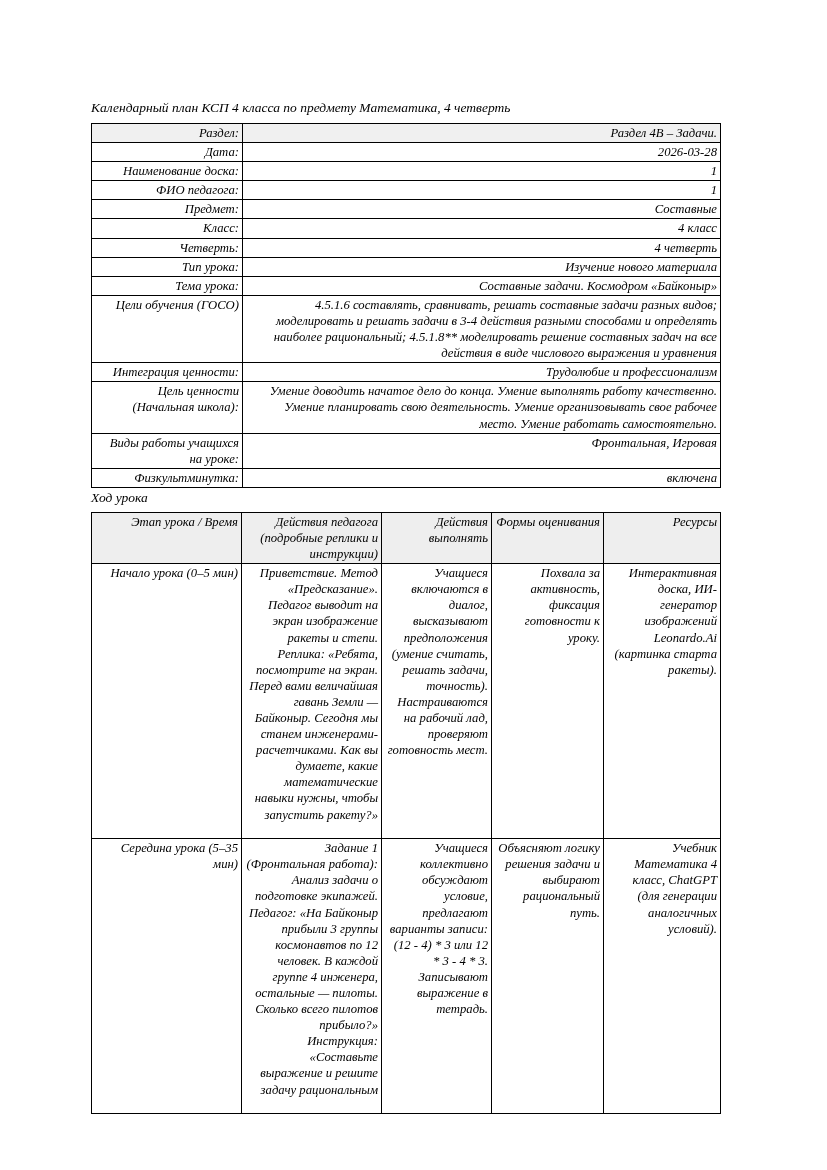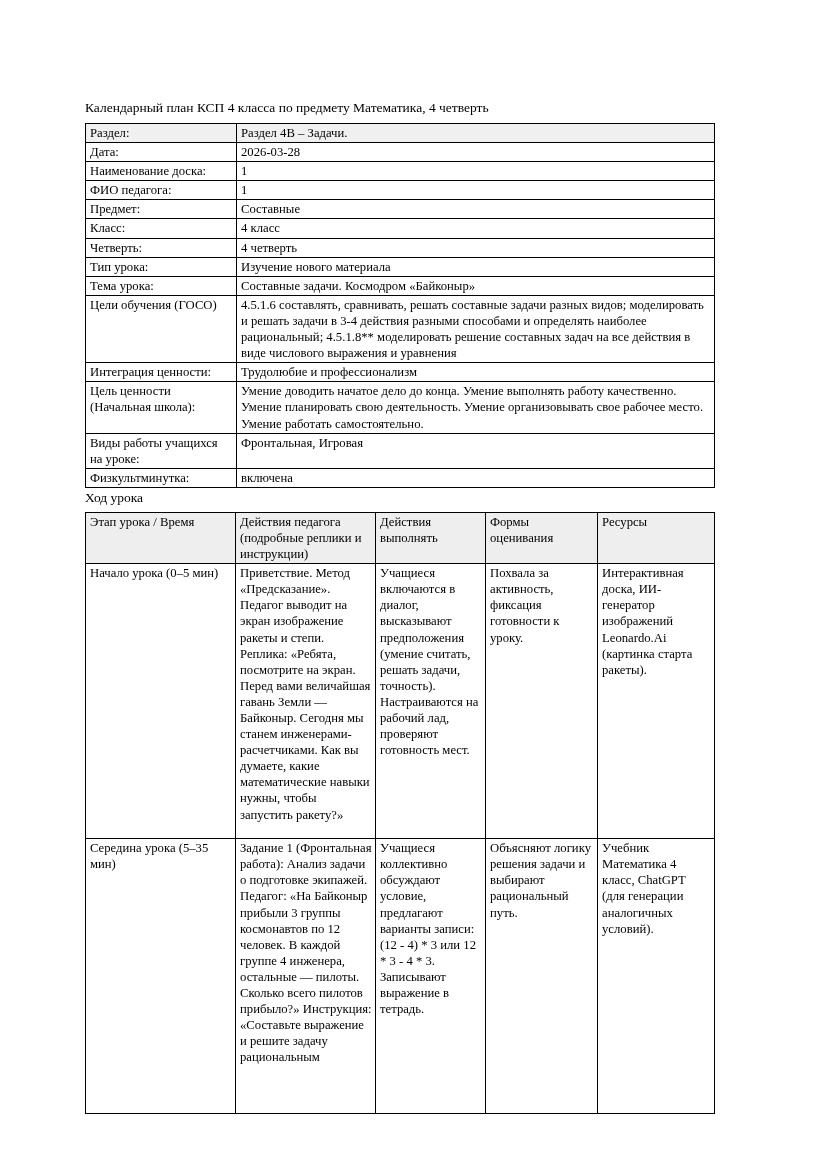--- a/index.html
+++ b/index.html
@@ -19,43 +19,44 @@
   .page {
     position: absolute;
     left: 0;
     top: 0;
     width: 827px;
     height: 1170px;
     background: #ffffff;
   }
   .content {
     position: absolute;
-    left: 85px;
+    left: 91px;
     top: 99px;
     width: 629px;
+    font-style: italic;
   }
   .doc-title {
     font-size: 13.5px;
     line-height: 17px;
     margin: 0 0 7px 0;
     white-space: nowrap;
   }
   table {
     border-collapse: collapse;
     width: 629px;
     table-layout: fixed;
   }
   table td, table th {
     border: 1px solid #000000;
     vertical-align: top;
     padding: 1px 3px 1px 4px;
     font-size: 12.7px;
     line-height: 16.1px;
     font-weight: normal;
-    text-align: left;
+    text-align: right;
     word-wrap: break-word;
     overflow-wrap: break-word;
   }
   
   .info-table {
     margin-bottom: 0;
   }
   .info-table col.c-label { width: 151px; }
   .info-table col.c-value { width: 478px; }
   .info-table tr.shaded td {

